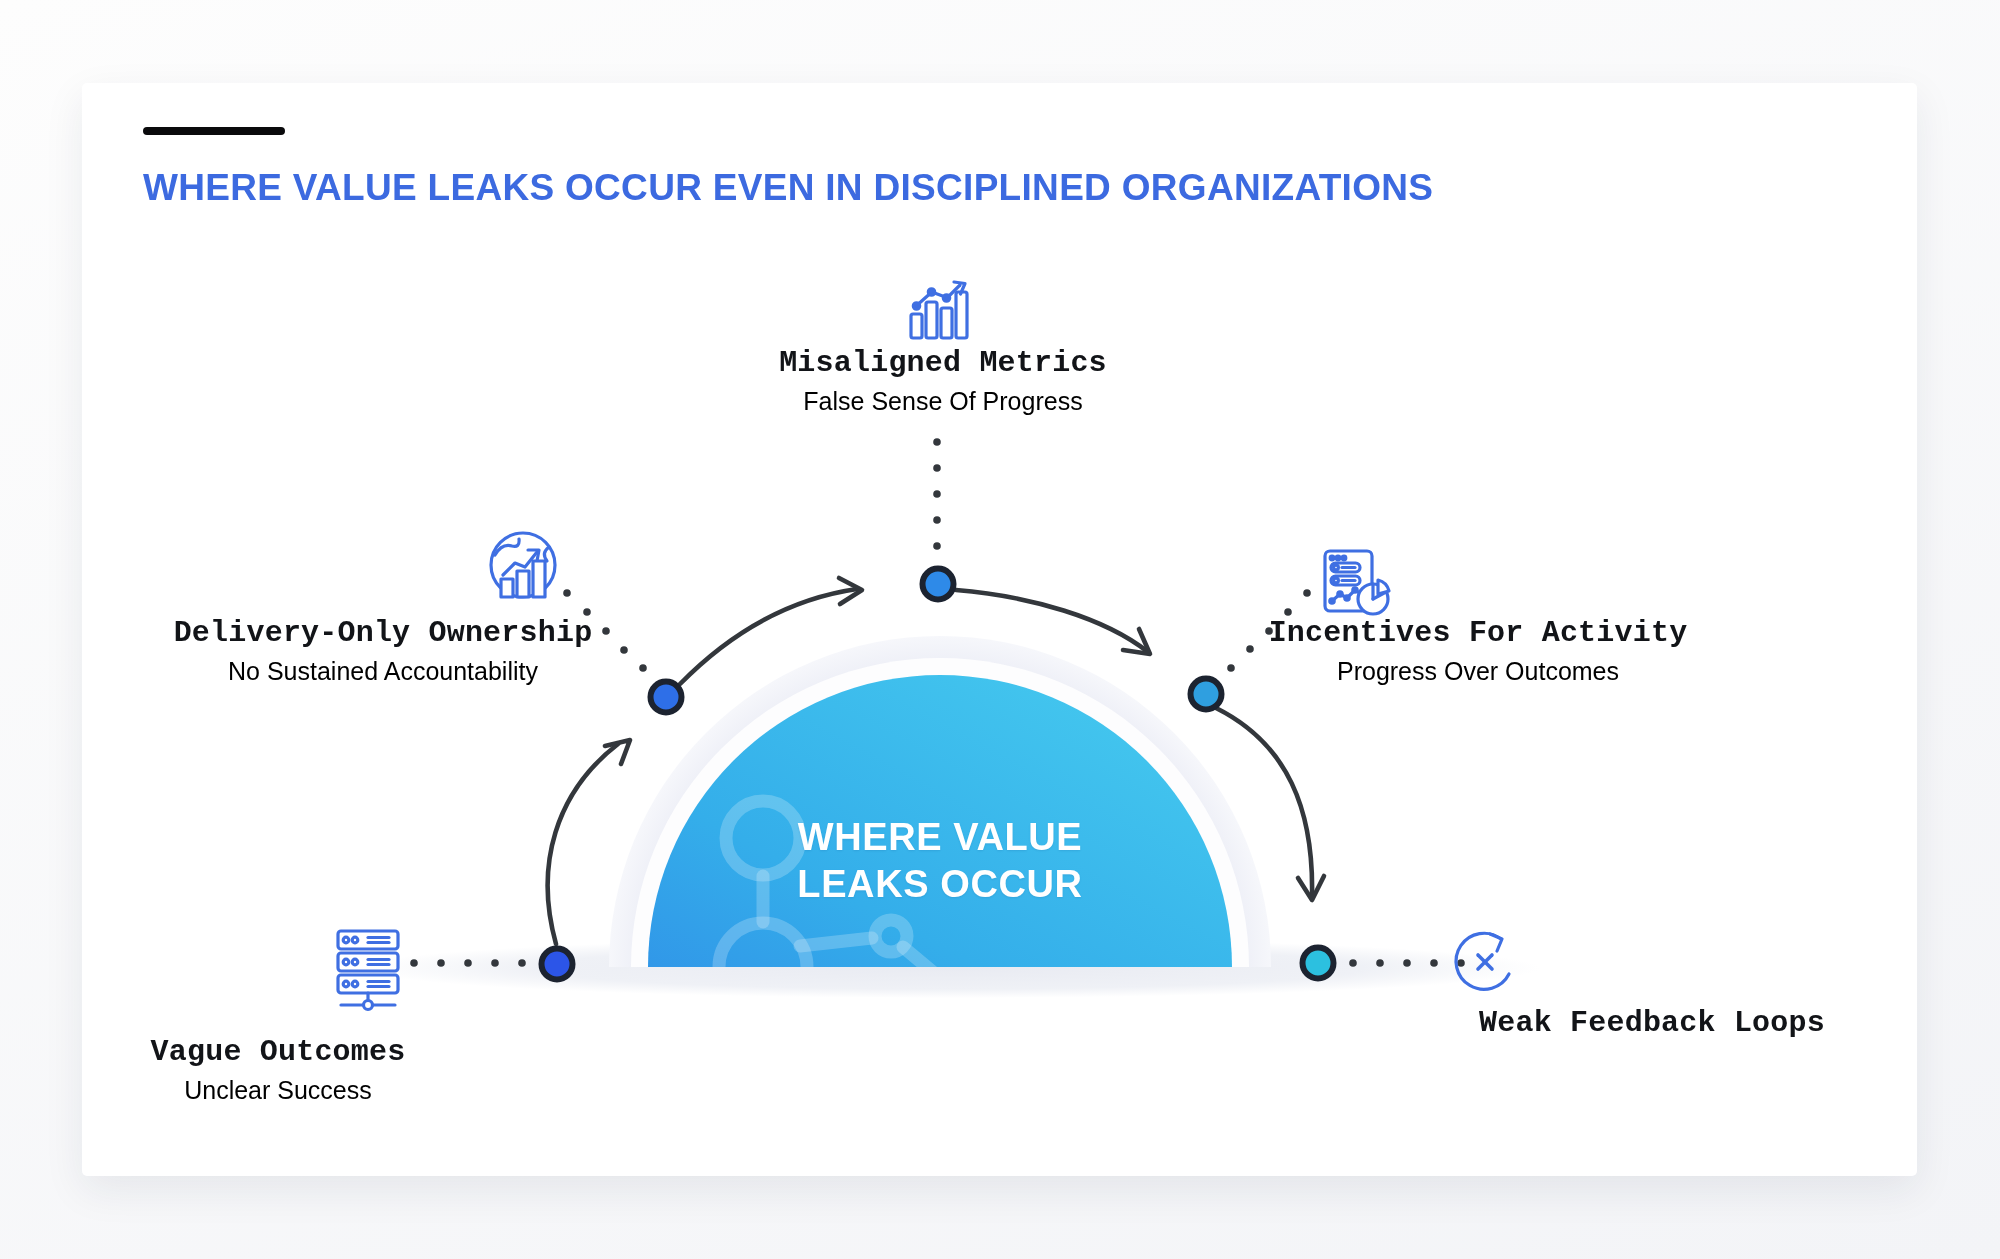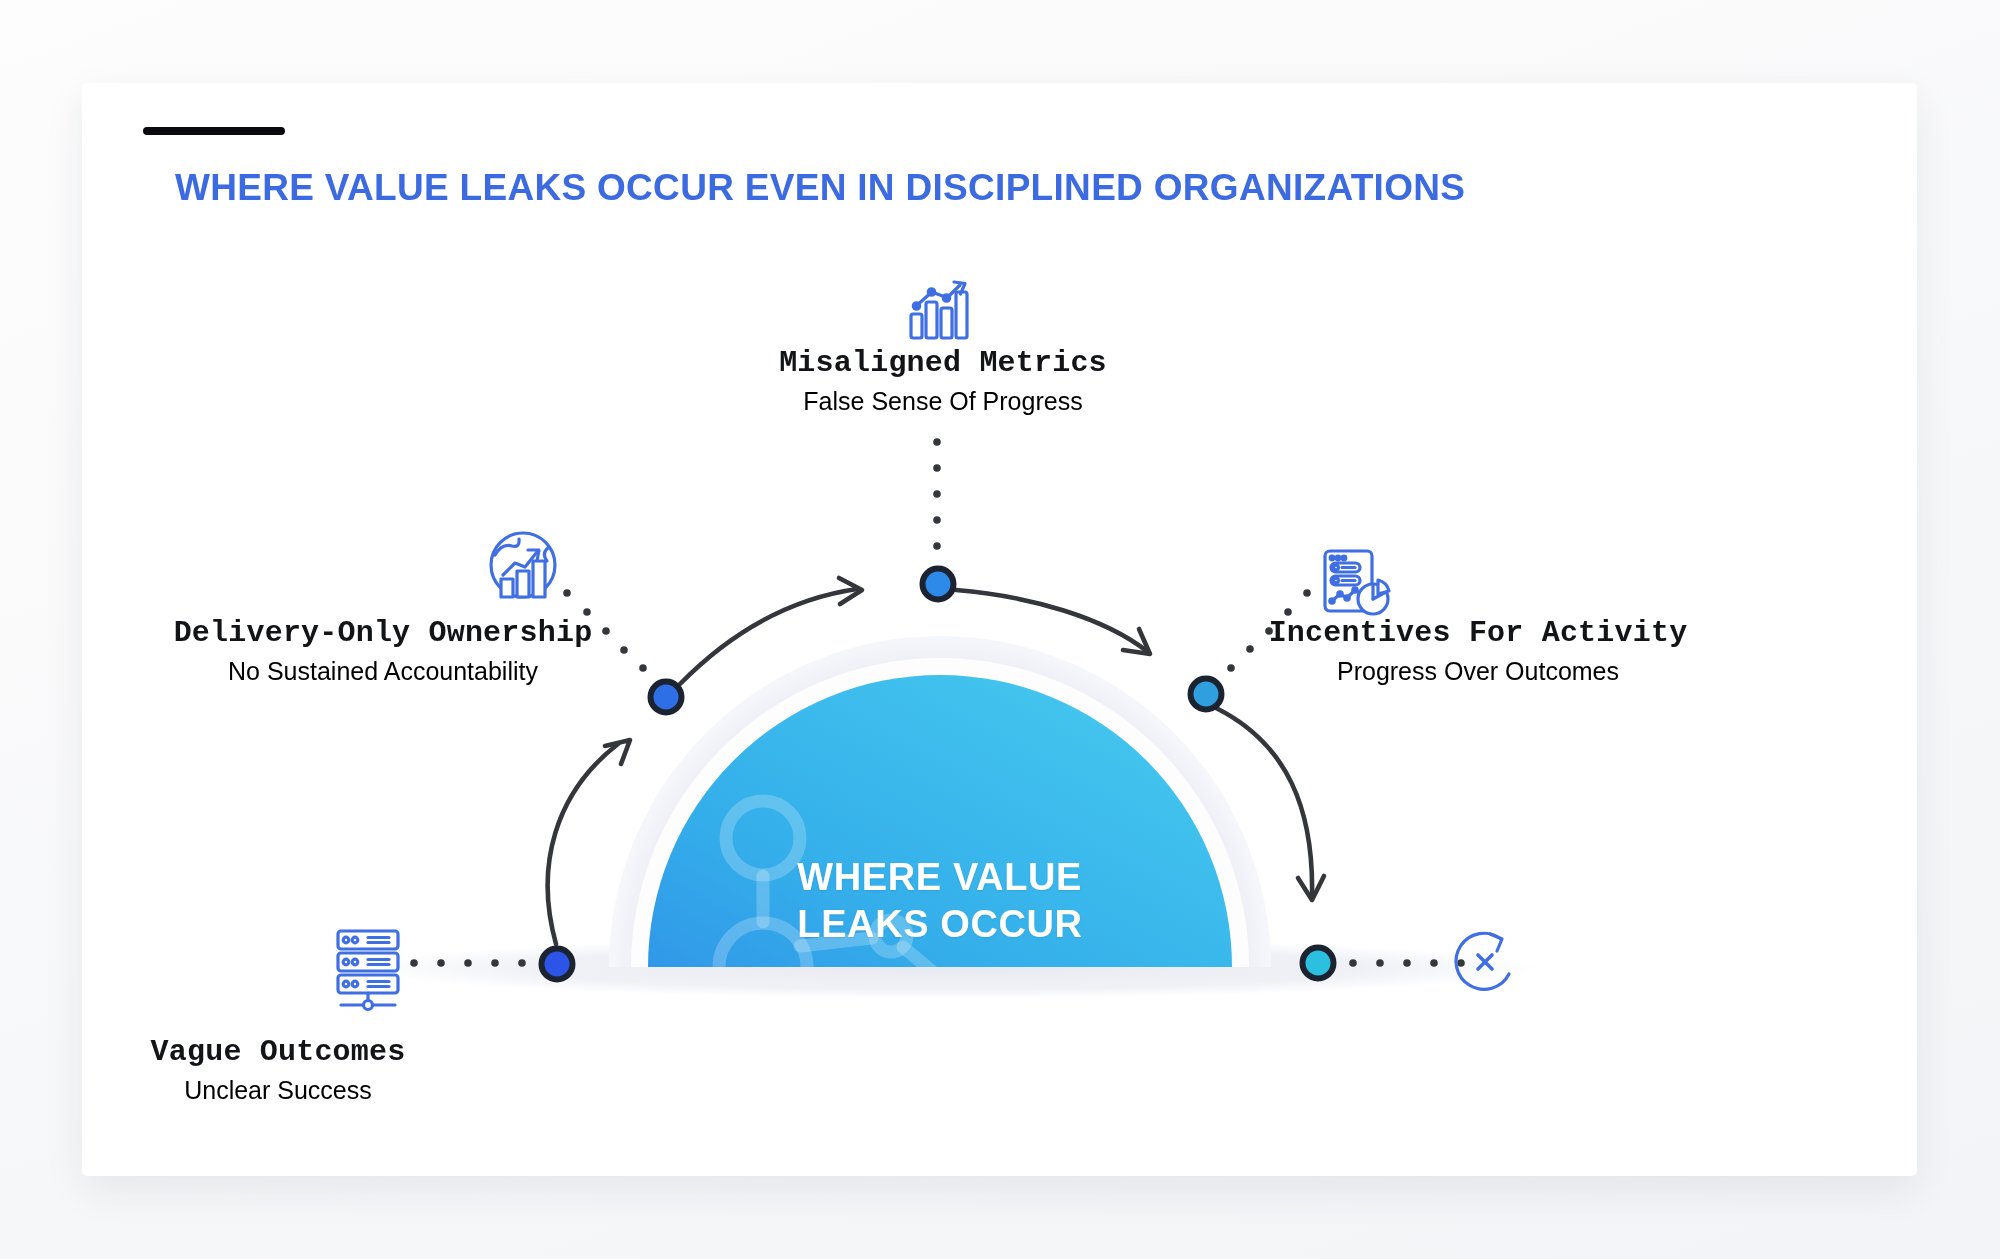--- a/index.html
+++ b/index.html
@@ -15,26 +15,26 @@
     background:#ffffff;border-radius:5px;
     box-shadow:0 14px 40px rgba(30,40,60,.08);
   }
   .accent-dash{
     position:absolute;left:143px;top:127px;width:142px;height:8px;
     background:#0a0a0c;border-radius:4px;
   }
   .page-title{
     position:absolute;left:143px;top:167px;
     font-size:37px;font-weight:800;letter-spacing:.3px;
-    color:#3c6ae0;white-space:nowrap;margin-left:32px;
+    color:#3c6ae0;white-space:nowrap;
   }
   .gfx{position:absolute;left:0;top:0;width:2000px;height:1259px;}
   .dome-text{
-    position:absolute;left:940px;top:854px;transform:translateX(-50%);
-    text-align:left;color:#ffffff;font-size:38px;font-weight:800;
+    position:absolute;left:940px;top:814px;transform:translateX(-50%);
+    text-align:center;color:#ffffff;font-size:38px;font-weight:800;
     line-height:47px;letter-spacing:.6px;white-space:nowrap;
     text-shadow:0 1px 2px rgba(20,80,140,.15);
   }
   .node-label{
     position:absolute;transform:translateX(-50%);
     text-align:center;white-space:nowrap;
   }
   .node-title{font-size:30px;font-weight:800;color:#121418;letter-spacing:.2px;font-family:Liberation Mono, monospace;}
   .node-sub{font-size:25px;font-weight:400;color:#000000;margin-top:7px;}
   .lbl-misaligned{left:943px;top:346px;}
@@ -244,14 +244,15 @@
   </div>
   <div class="node-label lbl-misaligned">
     <div class="node-title">Misaligned Metrics</div>
     <div class="node-sub">False Sense Of Progress</div>
   </div>
   <div class="node-label lbl-incentives">
     <div class="node-title">Incentives For Activity</div>
     <div class="node-sub">Progress Over Outcomes</div>
   </div>
   <div class="node-label lbl-weak">
+    <div class="node-title">Weak Feedback Loops</div>
   </div>
 </div>
 
 </body></html>

